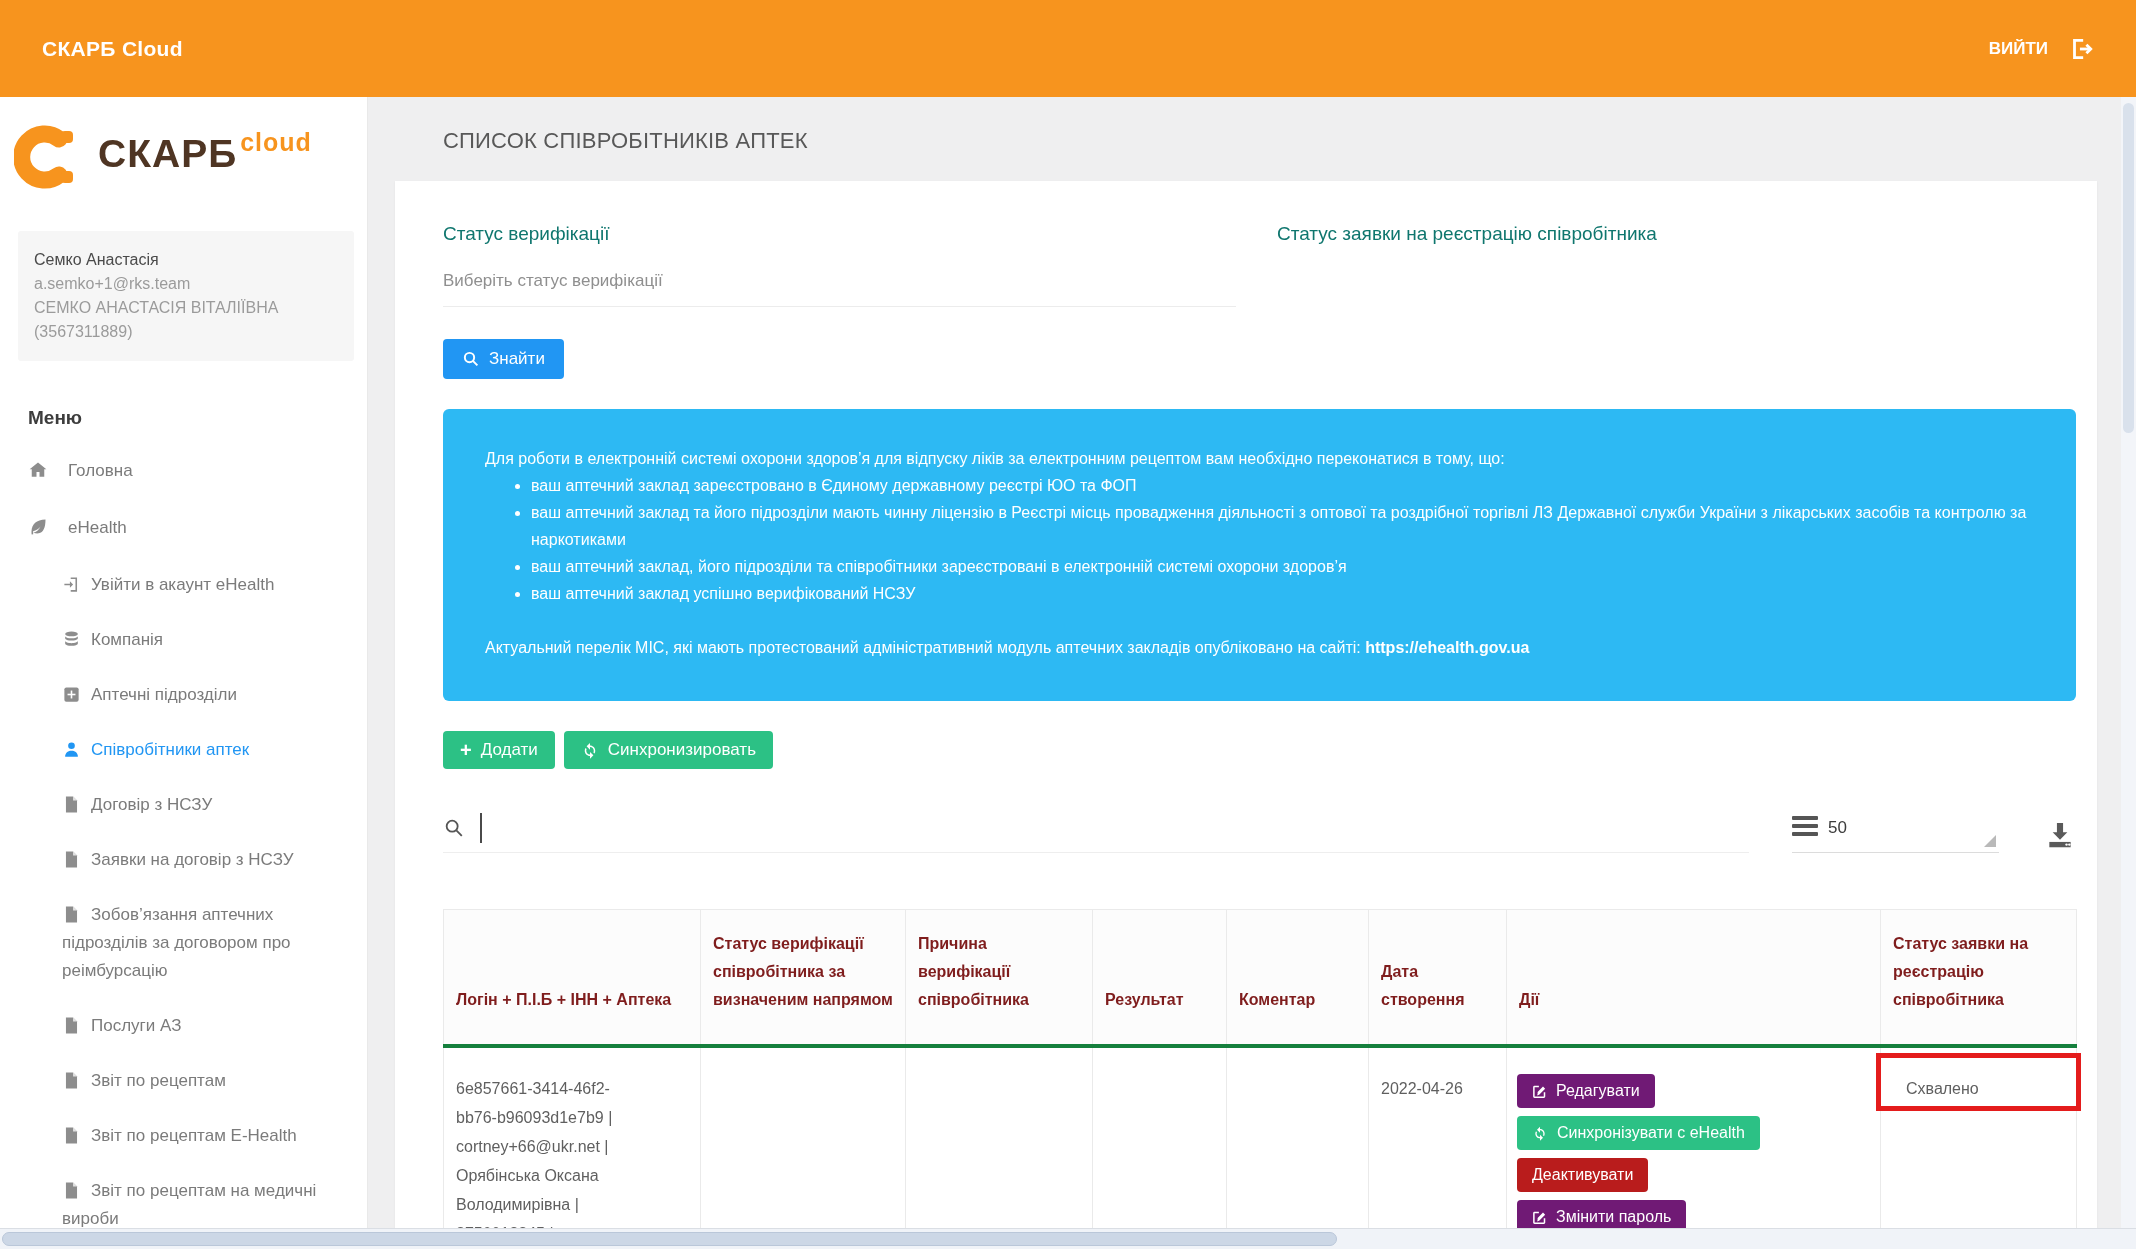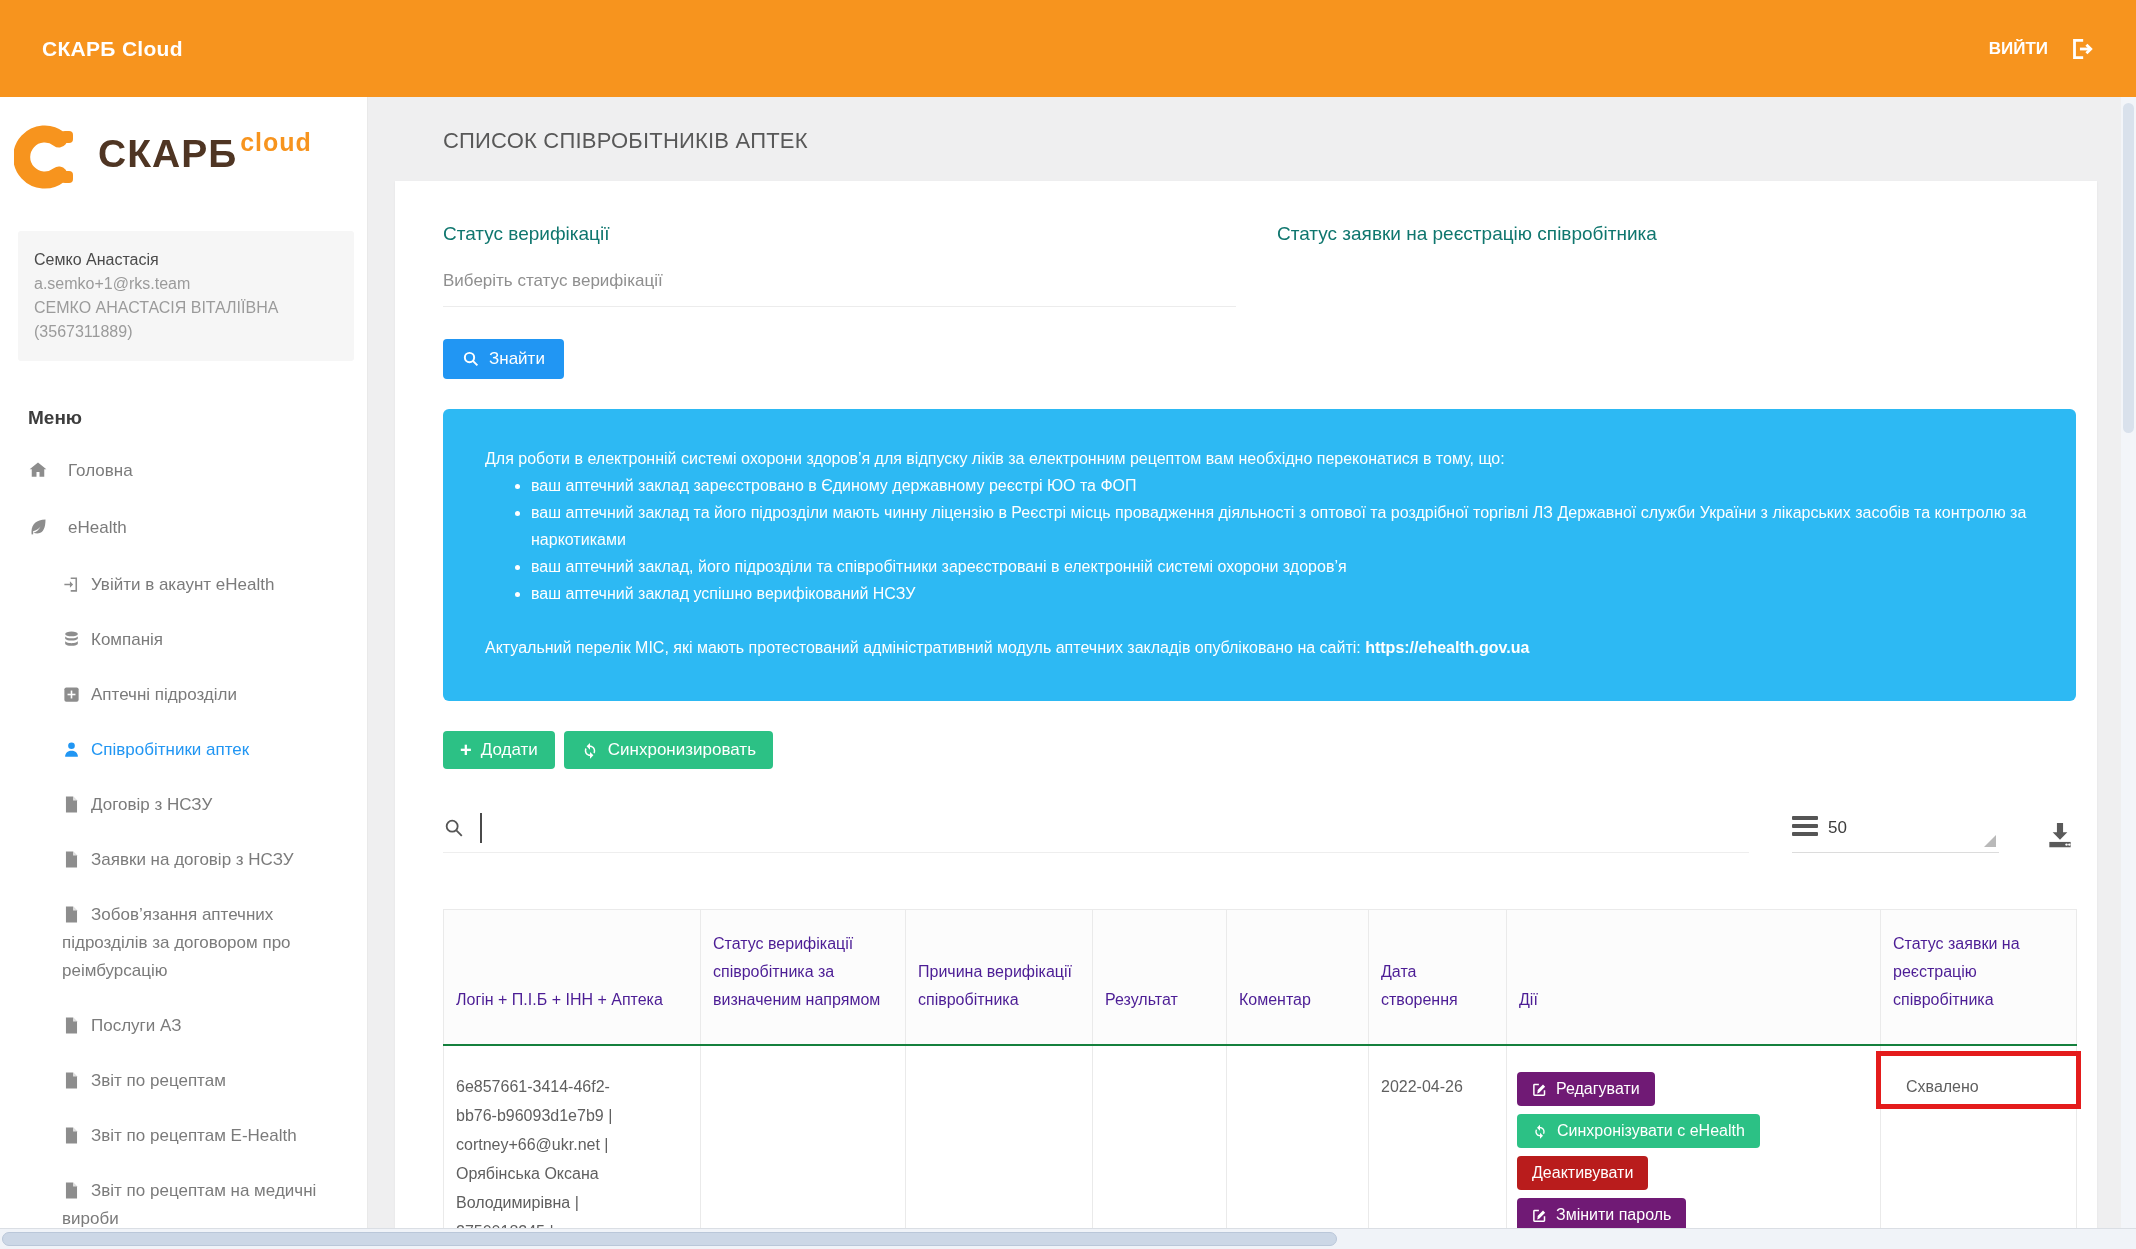--- a/index.html
+++ b/index.html
@@ -72,22 +72,22 @@
   .hamburger i { display:block; width:26px; height:3.5px; background:#555; margin-bottom:4.5px; border-radius:1px; }
   .page-size-value { font-size:17px; color:#3c3c3c; }
   .corner-triangle { position:absolute; right:3px; bottom:5px; width:0; height:0;
                      border-left:12px solid transparent; border-bottom:12px solid #b9b9b9; }
   .download-btn { background:none; border:none; cursor:pointer; padding:0 0 2px; }
 
   
   .table-wrap { margin-top:56px; }
   table { width:1633px; border-collapse:collapse; table-layout:fixed; font-size:16px; color:#5f5f5f; }
   th, td { border:1px solid #eaeaea; }
-  th { background:#fcfcfc; font-weight:400; text-align:left; vertical-align:bottom;
-       padding:20px 12px 30px; line-height:28px; color:#4c1d95; border-bottom:2px solid #15803d; }
+  th { background:#fcfcfc; font-weight:700; text-align:left; vertical-align:bottom;
+       padding:20px 12px 30px; line-height:28px; color:#7f1d1d; border-bottom:4px solid #15803d; }
   td { vertical-align:top; padding:26px 12px 0; line-height:29px; height:245px; background:#fff; }
   .login-line { display:block; }
   .row-btn { display:inline-flex; align-items:center; gap:9px; color:#fff; border:none; border-radius:4px;
              font-size:16px; padding:8px 15px; font-family:inherit; cursor:pointer; }
   .row-btn-wrap { margin-bottom:8px; }
   .bg-blue { background:#701a75; } .bg-green { background:#2cc185; } .bg-red { background:#b91c1c; }
   .cell-actions { padding-left:10px; }
   .cell-status { position:relative; padding-left:25px; }
   .annotation-frame { position:absolute; left:-5px; right:-5px; top:5px; height:58px;
                       border:5px solid #e41c1c; pointer-events:none; }

